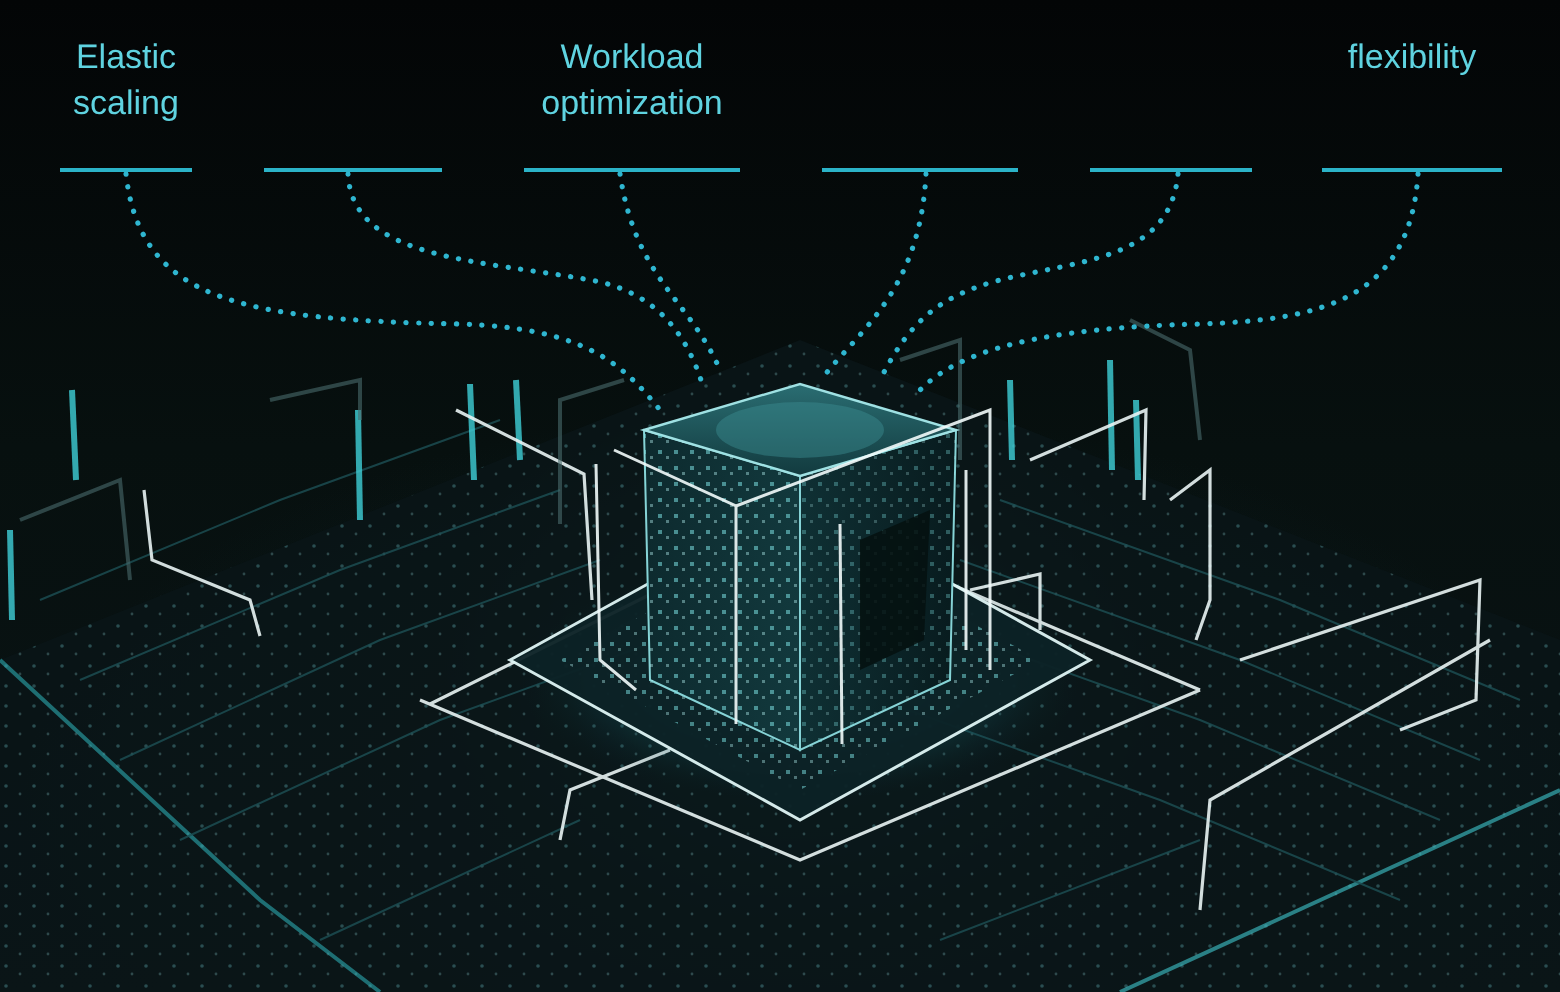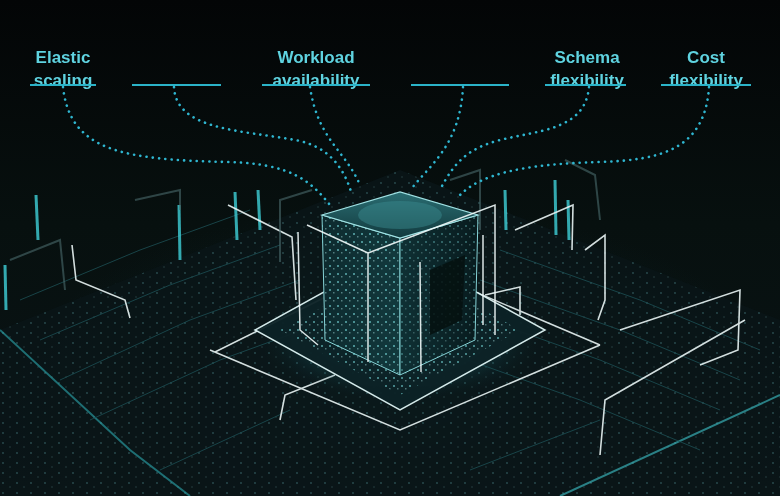--- a/index.html
+++ b/index.html
@@ -4,21 +4,21 @@
 <style>
   html, body { margin:0; padding:0; }
   body { width:780px; height:496px; overflow:hidden; background:#050708; font-family:"Liberation Sans", sans-serif; }
   .stage { position:relative; width:780px; height:496px; overflow:hidden;
     background:
       radial-gradient(ellipse 260px 200px at 400px 330px, rgba(40,150,160,0.35), rgba(0,0,0,0) 70%),
       radial-gradient(ellipse 520px 260px at 400px 400px, rgba(20,70,80,0.35), rgba(0,0,0,0) 75%),
       linear-gradient(#030506, #07100f 45%, #0a1416 100%);
   }
   svg.scene { position:absolute; left:0; top:0; }
-  .label { position:absolute; top:46px; color:#5fd3e0; font-weight:bold; font-size:17px; line-height:23px; text-align:center; transform:translateX(-50%); white-space:nowrap; }
+  .label { position:absolute; top:17px; color:#5fd3e0; font-weight:normal; font-size:17px; line-height:23px; text-align:center; transform:translateX(-50%); white-space:nowrap; }
   .rule { position:absolute; top:84px; height:2px; background:#2bb3c8; }
 </style>
 </head>
 <body>
 
 <div class="stage">
 
   <svg class="scene" width="780" height="496" viewBox="0 0 780 496">
     <defs>
       <radialGradient id="glow" cx="50%" cy="50%" r="50%">
@@ -141,33 +141,28 @@
     <div>scaling</div>
   </div>
   <div class="rule" style="left:30px;width:66px"></div>
 
   <div class="label" style="left:176px">
   </div>
   <div class="rule" style="left:132px;width:89px"></div>
 
   <div class="label" style="left:316px">
     <div>Workload</div>
-    <div>availability</div>
+    <div>optimization</div>
   </div>
   <div class="rule" style="left:262px;width:108px"></div>
 
   <div class="label" style="left:459px">
   </div>
   <div class="rule" style="left:411px;width:98px"></div>
 
-  <div class="label" style="left:587px">
-    <div>Schema</div>
-    <div>flexibility</div>
-  </div>
   <div class="rule" style="left:545px;width:81px"></div>
 
   <div class="label" style="left:706px">
-    <div>Cost</div>
     <div>flexibility</div>
   </div>
   <div class="rule" style="left:661px;width:90px"></div>
 
 </div>
 
 </body></html>

